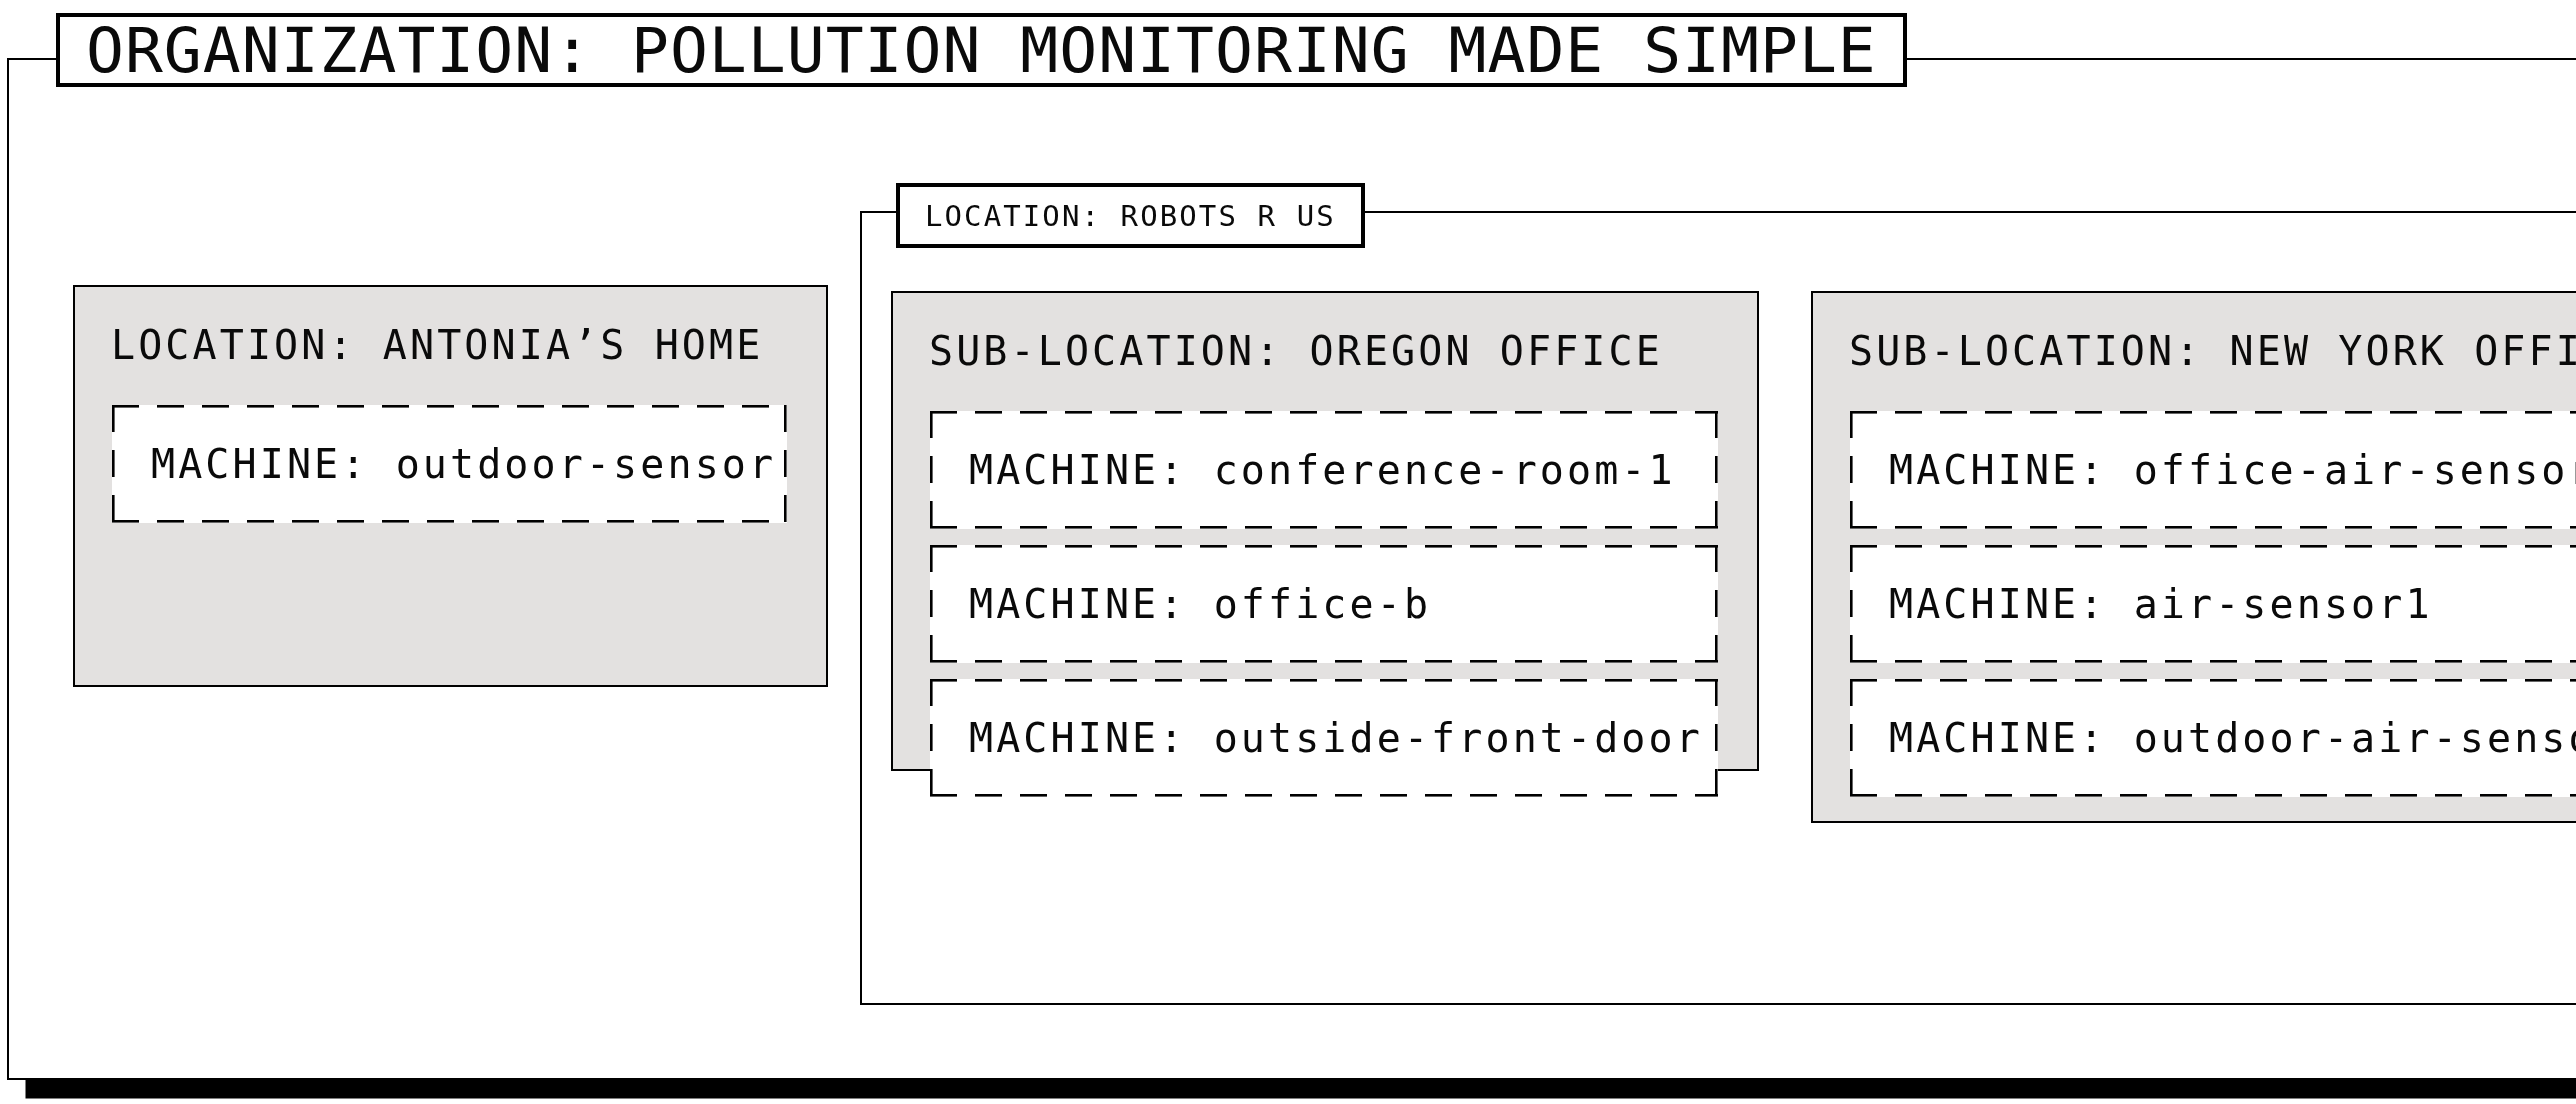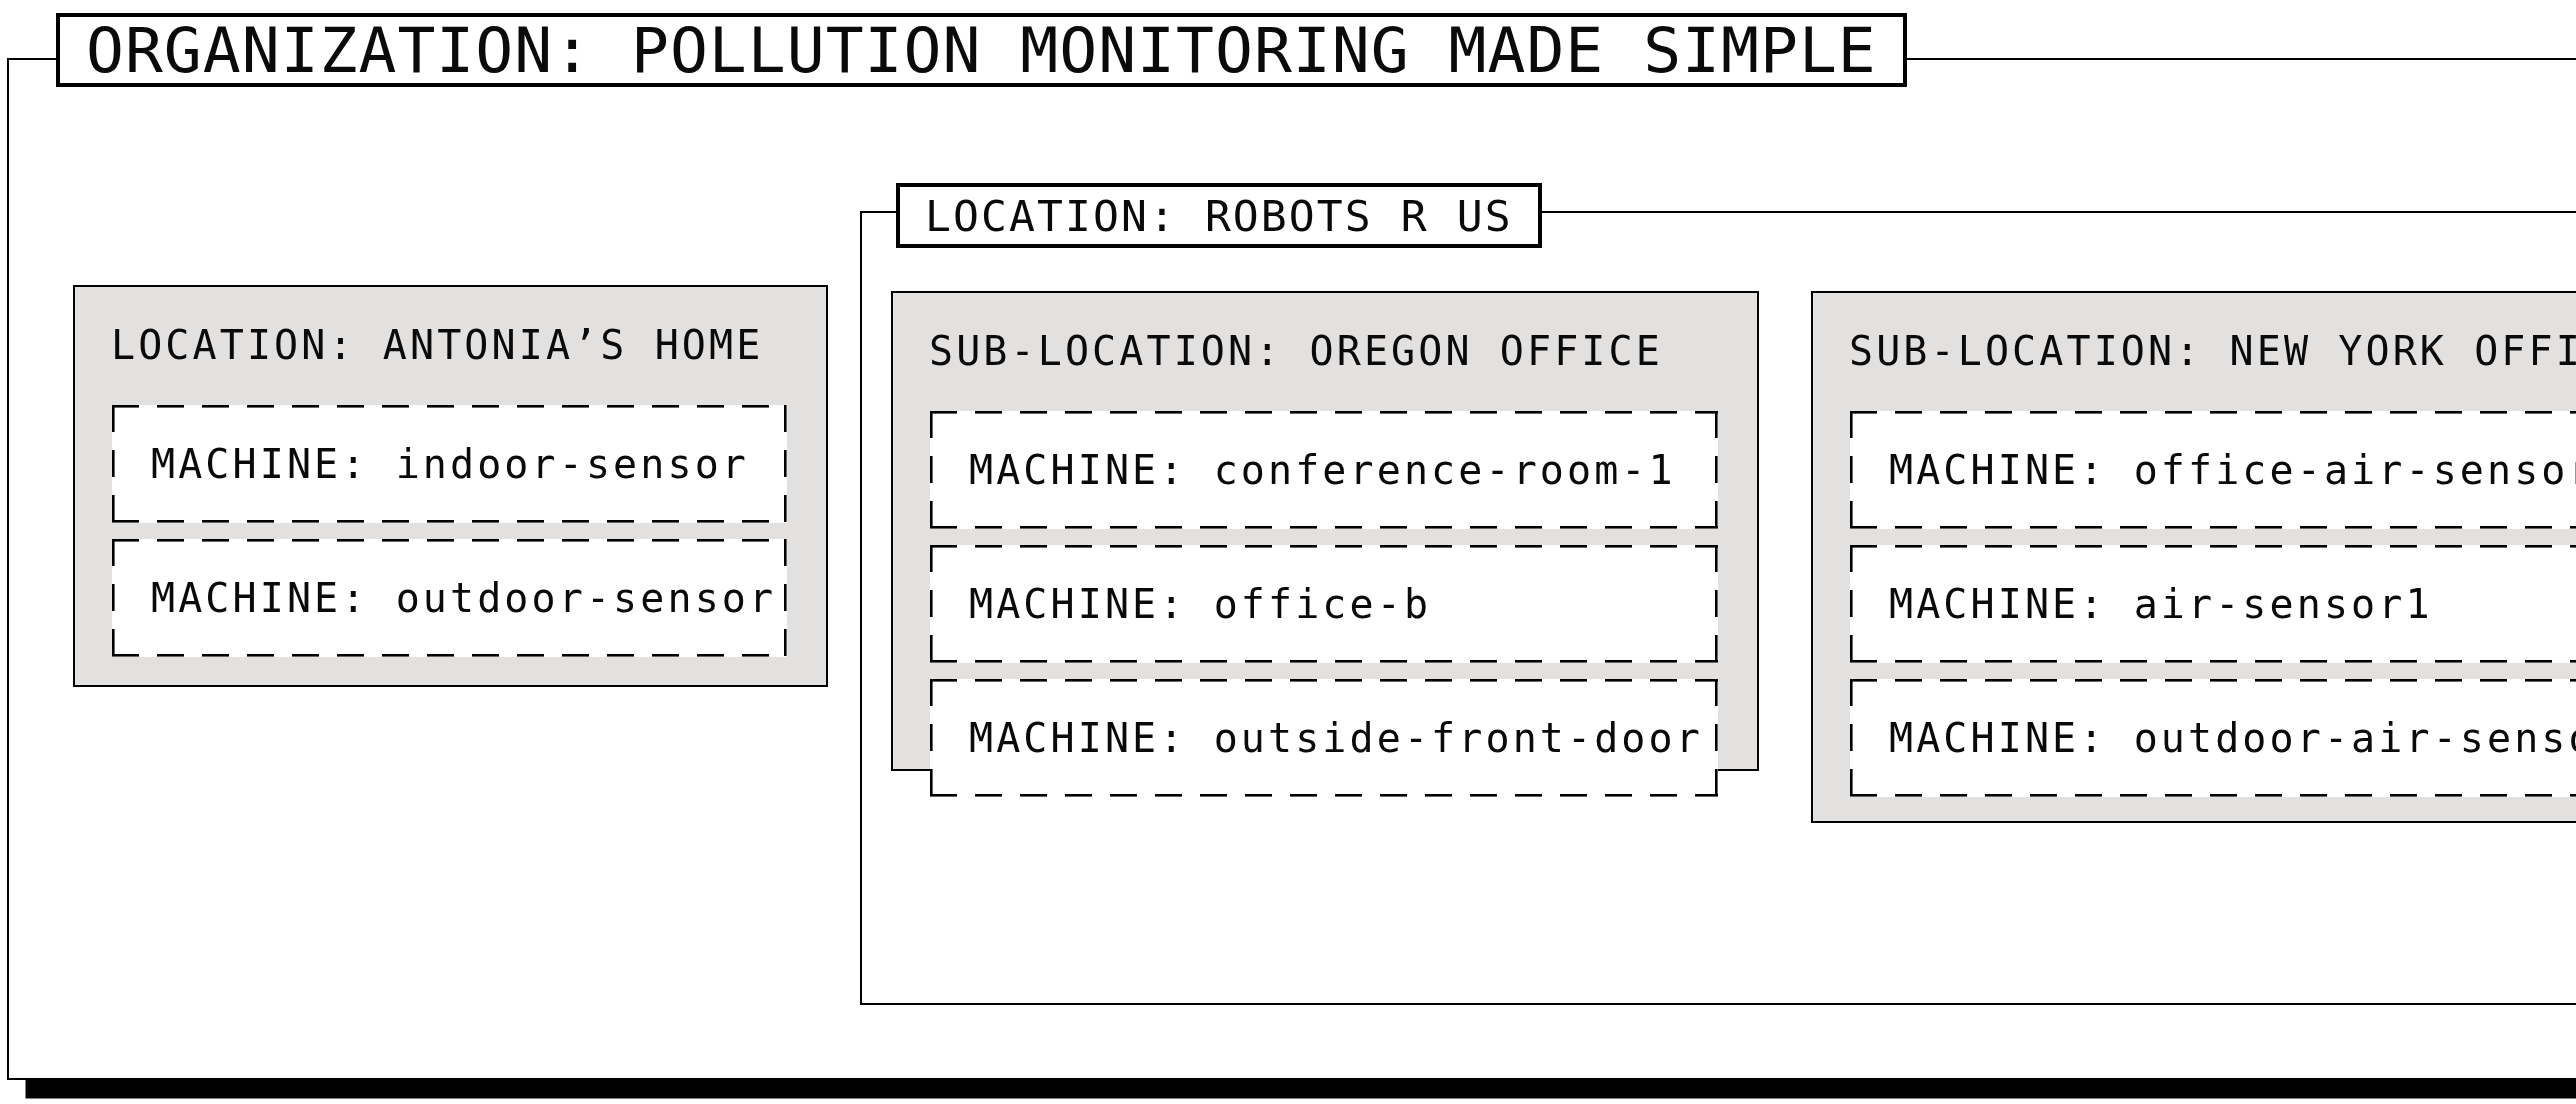--- a/index.html
+++ b/index.html
@@ -56,21 +56,21 @@
     z-index:2;
   }
   .robots-label{
     position:absolute;
     left:896px; top:183px;
     height:65px;
     border:4.6px solid var(--line);
     background:var(--page-bg);
     display:flex; align-items:center;
     padding:0 25px;
-    font-size:43px;
+    font-size:29px;
     letter-spacing:2.1px;
     white-space:nowrap;
     z-index:3;
   }
   
   .panel{
     position:absolute;
     border:2.6px solid var(--line);
     background:var(--panel-bg);
     z-index:3;
@@ -120,23 +120,20 @@
   <div class="org-box"></div>
   <div class="org-title">ORGANIZATION: POLLUTION MONITORING MADE SIMPLE</div>
 
   <div class="robots-box"></div>
   <div class="robots-label">LOCATION: ROBOTS R US</div>
 
   <div class="panel panel-antonia">
     <div class="panel-title">LOCATION: ANTONIA’S HOME</div>
     <div class="machine-stack">
       <div class="machine">
-        <span class="machine-label">MACHINE: indoor-sensor</span>
-      </div>
-      <div class="machine">
         <span class="machine-label">MACHINE: outdoor-sensor</span>
       </div>
     </div>
   </div>
 
   <div class="panel panel-oregon">
     <div class="panel-title">SUB-LOCATION: OREGON OFFICE</div>
     <div class="machine-stack">
       <div class="machine">
         <span class="machine-label">MACHINE: conference-room-1</span>

